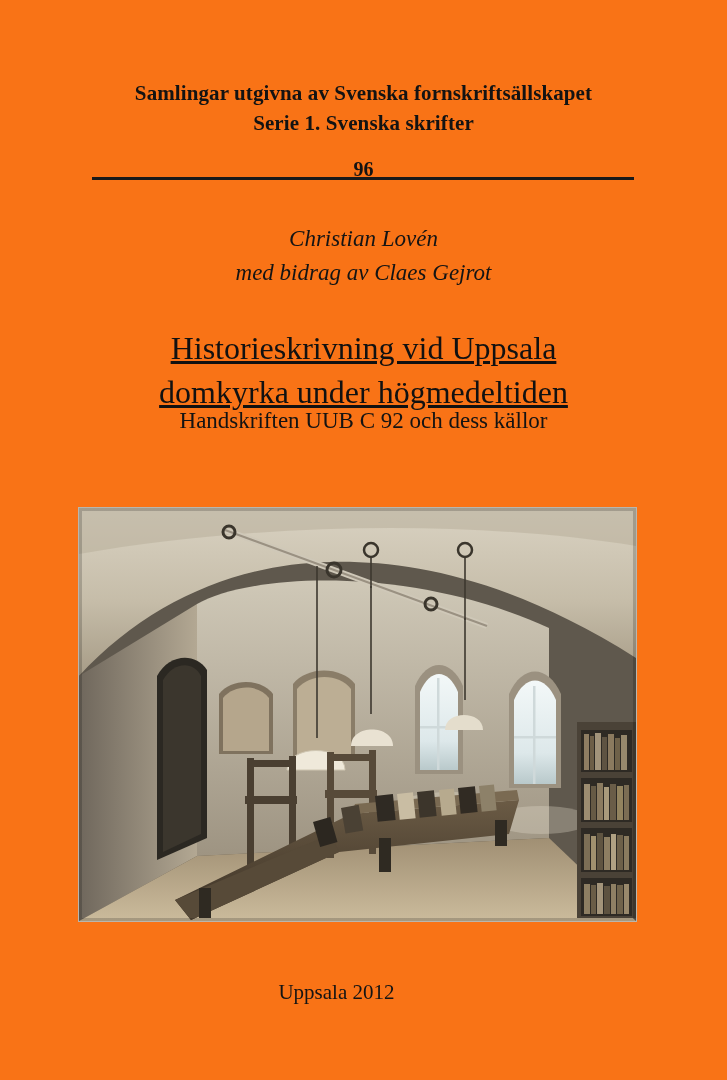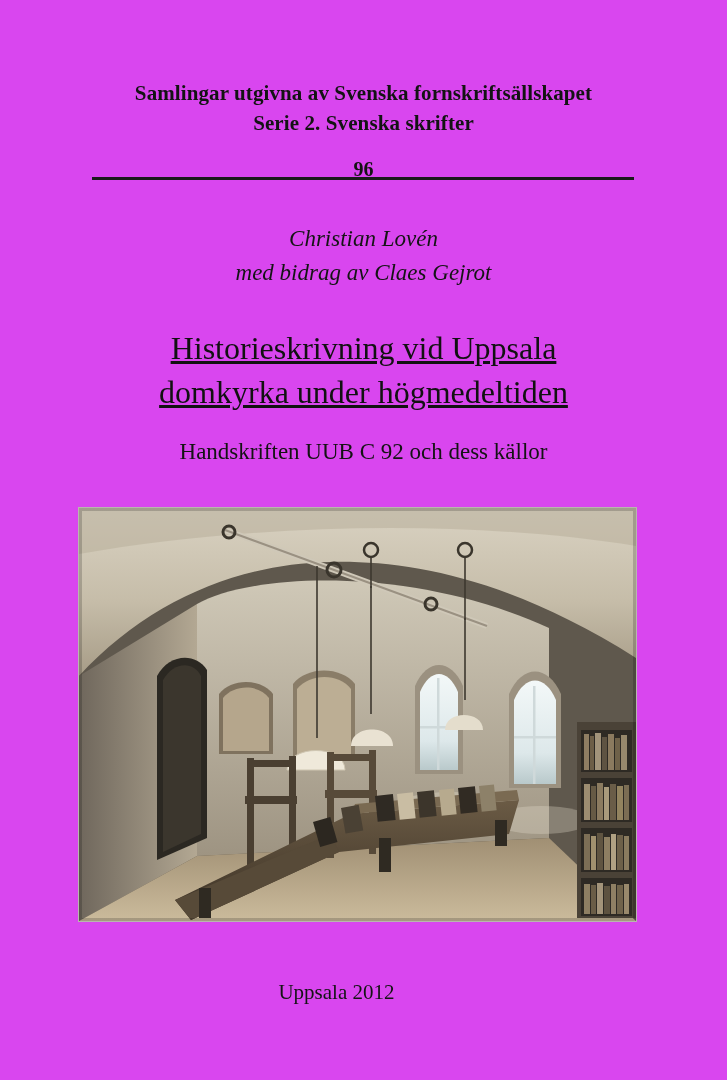--- a/index.html
+++ b/index.html
@@ -11,21 +11,21 @@
     height: 1080px;
     background: #ffffff;
     font-family: "Liberation Serif", serif;
     color: #111111;
     overflow: hidden;
   }
   .page {
     position: relative;
     width: 727px;
     height: 1080px;
-    background: #d946ef;
+    background: #f97316;
     box-sizing: border-box;
   }
 
   
   .series-block {
     position: absolute;
     top: 78px;
     left: 0;
     width: 727px;
     text-align: center;
@@ -81,21 +81,21 @@
     text-decoration: underline;
   }
   .title-line {
     font-family: "Liberation Serif", serif;
     font-size: 32px;
     line-height: 44px;
     color: #111111;
   }
   .subtitle {
     position: absolute;
-    top: 436px;
+    top: 405px;
     left: 0;
     width: 727px;
     text-align: center;
     font-family: "Liberation Serif", serif;
     font-size: 23px;
     line-height: 32px;
     color: #131313;
   }
 
   
@@ -123,21 +123,21 @@
     color: #141414;
   }
 </style>
 </head>
 <body>
 
 <div class="page">
 
   <div class="series-block">
     <div class="series-line">Samlingar utgivna av Svenska fornskriftsällskapet</div>
-    <div class="series-line">Serie 2. Svenska skrifter</div>
+    <div class="series-line">Serie 1. Svenska skrifter</div>
     <div class="series-number">96</div>
   </div>
 
   <div class="rule"></div>
 
   <div class="authors">
     <div class="author-line">Christian Lovén</div>
     <div class="author-line">med bidrag av Claes Gejrot</div>
   </div>
 

